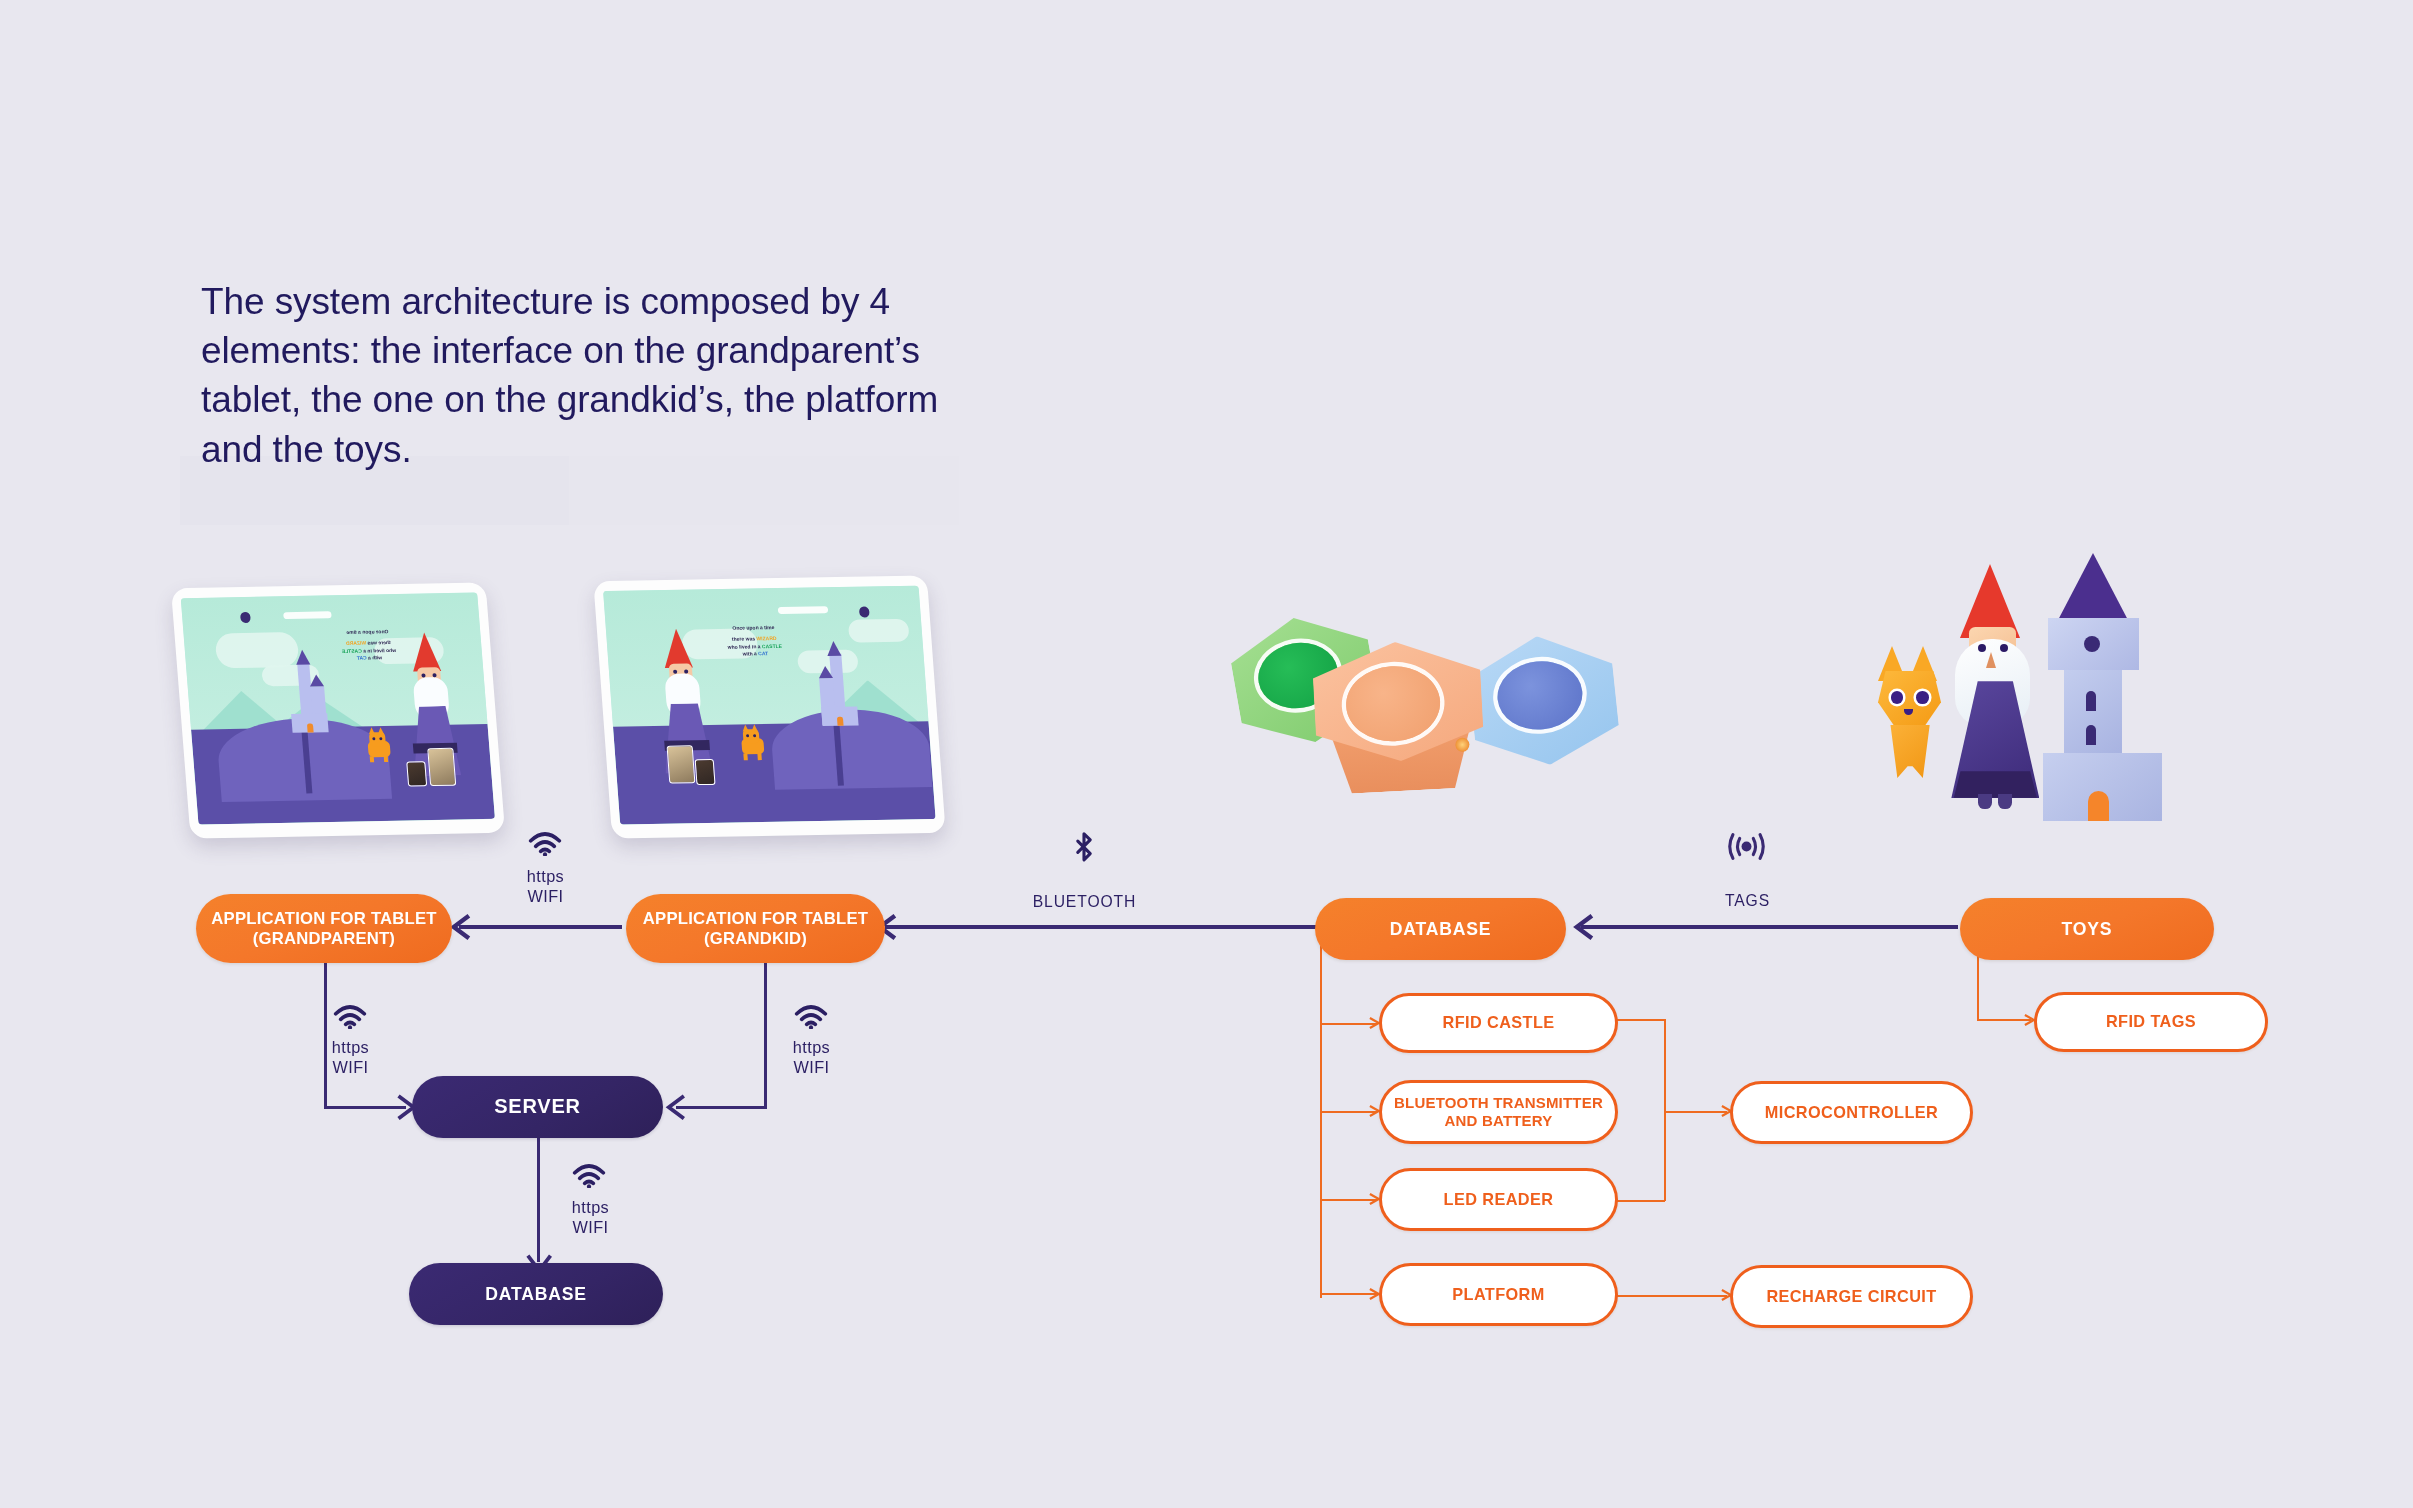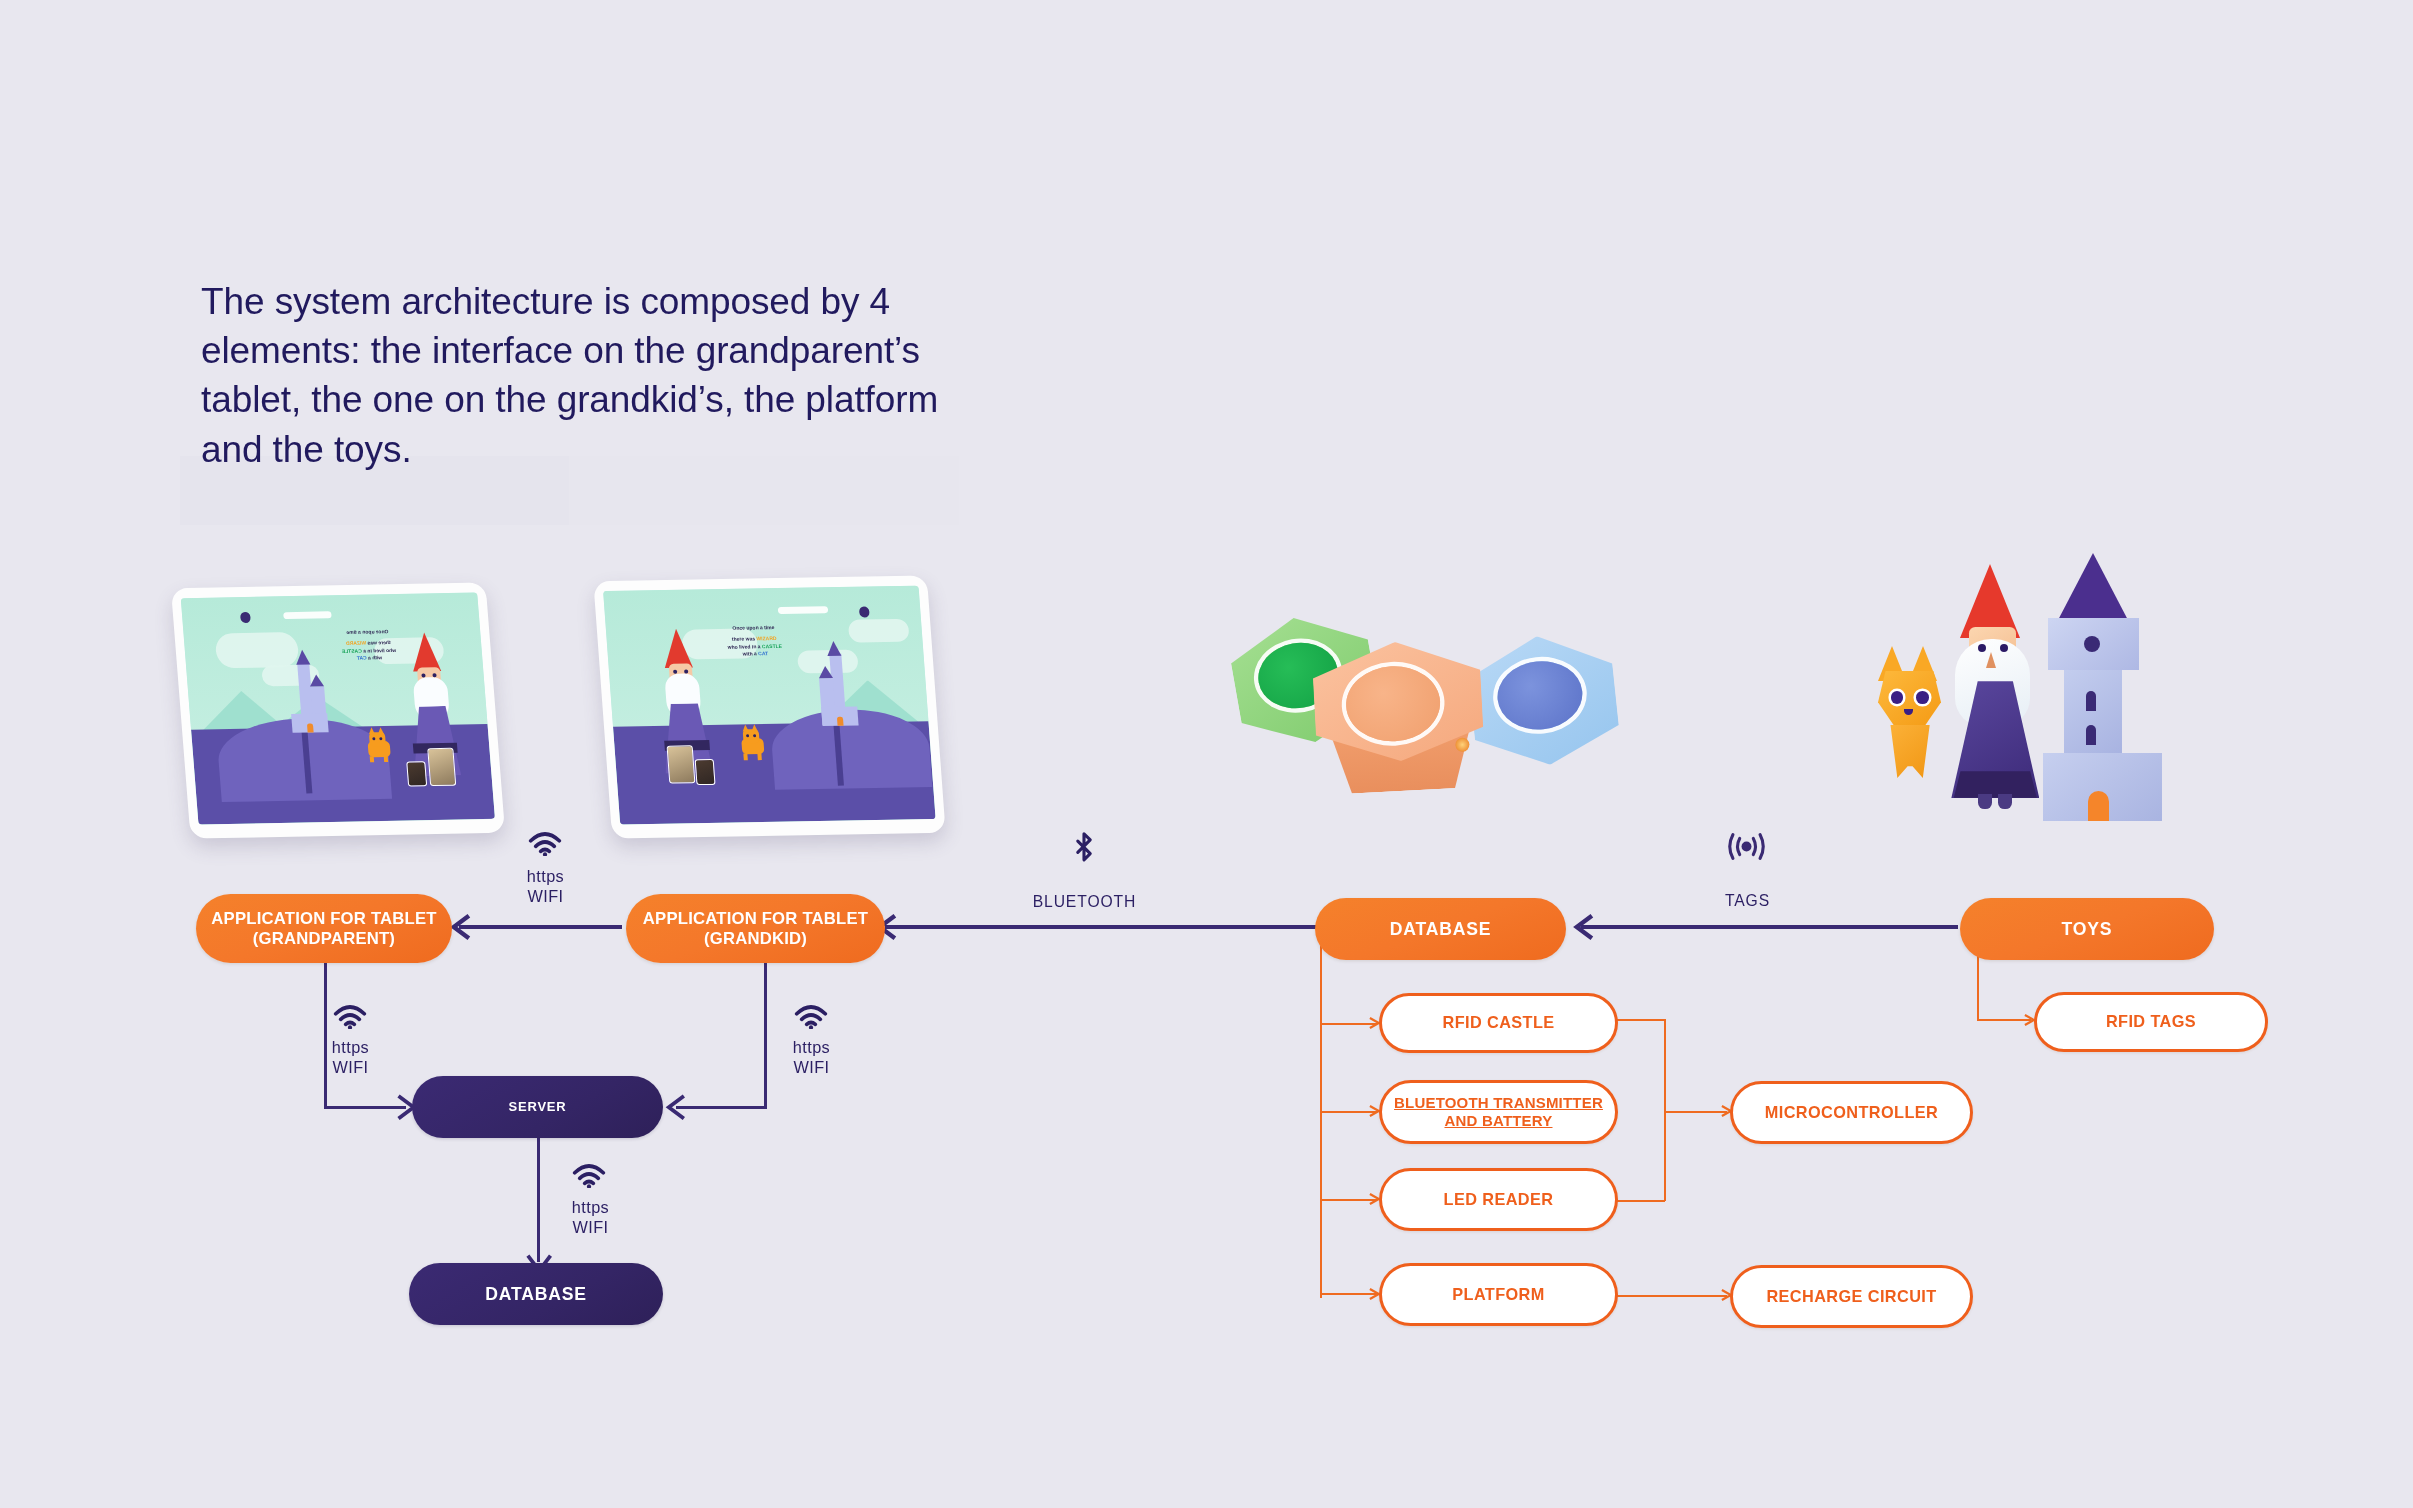--- a/index.html
+++ b/index.html
@@ -430,33 +430,33 @@
 </div>
 
 <div class="node orange" style="left:1315px;top:898px;width:251px;height:62px;font-size:17.6px;letter-spacing:0.8px;">
     <span>DATABASE</span>
   </div>
 
 <div class="node orange" style="left:1960px;top:898px;width:254px;height:62px;font-size:17.6px;letter-spacing:0.8px;">
     <span>TOYS</span>
   </div>
 
-<div class="node purple" style="left:412px;top:1076px;width:251px;height:62px;font-size:13px;letter-spacing:0.8px;">
+<div class="node purple" style="left:412px;top:1076px;width:251px;height:62px;font-size:20px;letter-spacing:0.8px;">
     <span>SERVER</span>
   </div>
 
 <div class="node purple" style="left:409px;top:1263px;width:254px;height:62px;font-size:17.6px;letter-spacing:0.8px;">
     <span>DATABASE</span>
   </div>
 
 <div class="node outline" style="left:1379px;top:993px;width:239px;height:60px;font-size:16.3px;letter-spacing:0.4px;">
     <span>RFID CASTLE</span>
   </div>
 
-<div class="node outline" style="left:1379px;top:1080px;width:239px;height:64px;font-size:15px;letter-spacing:0.2px;text-decoration:underline;">
+<div class="node outline" style="left:1379px;top:1080px;width:239px;height:64px;font-size:15px;letter-spacing:0.2px;">
   <div>
     <div>BLUETOOTH TRANSMITTER</div>
     <div>AND BATTERY</div>
   </div>
 </div>
 
 <div class="node outline" style="left:1379px;top:1168px;width:239px;height:63px;font-size:16.3px;letter-spacing:0.4px;">
     <span>LED READER</span>
   </div>
 

